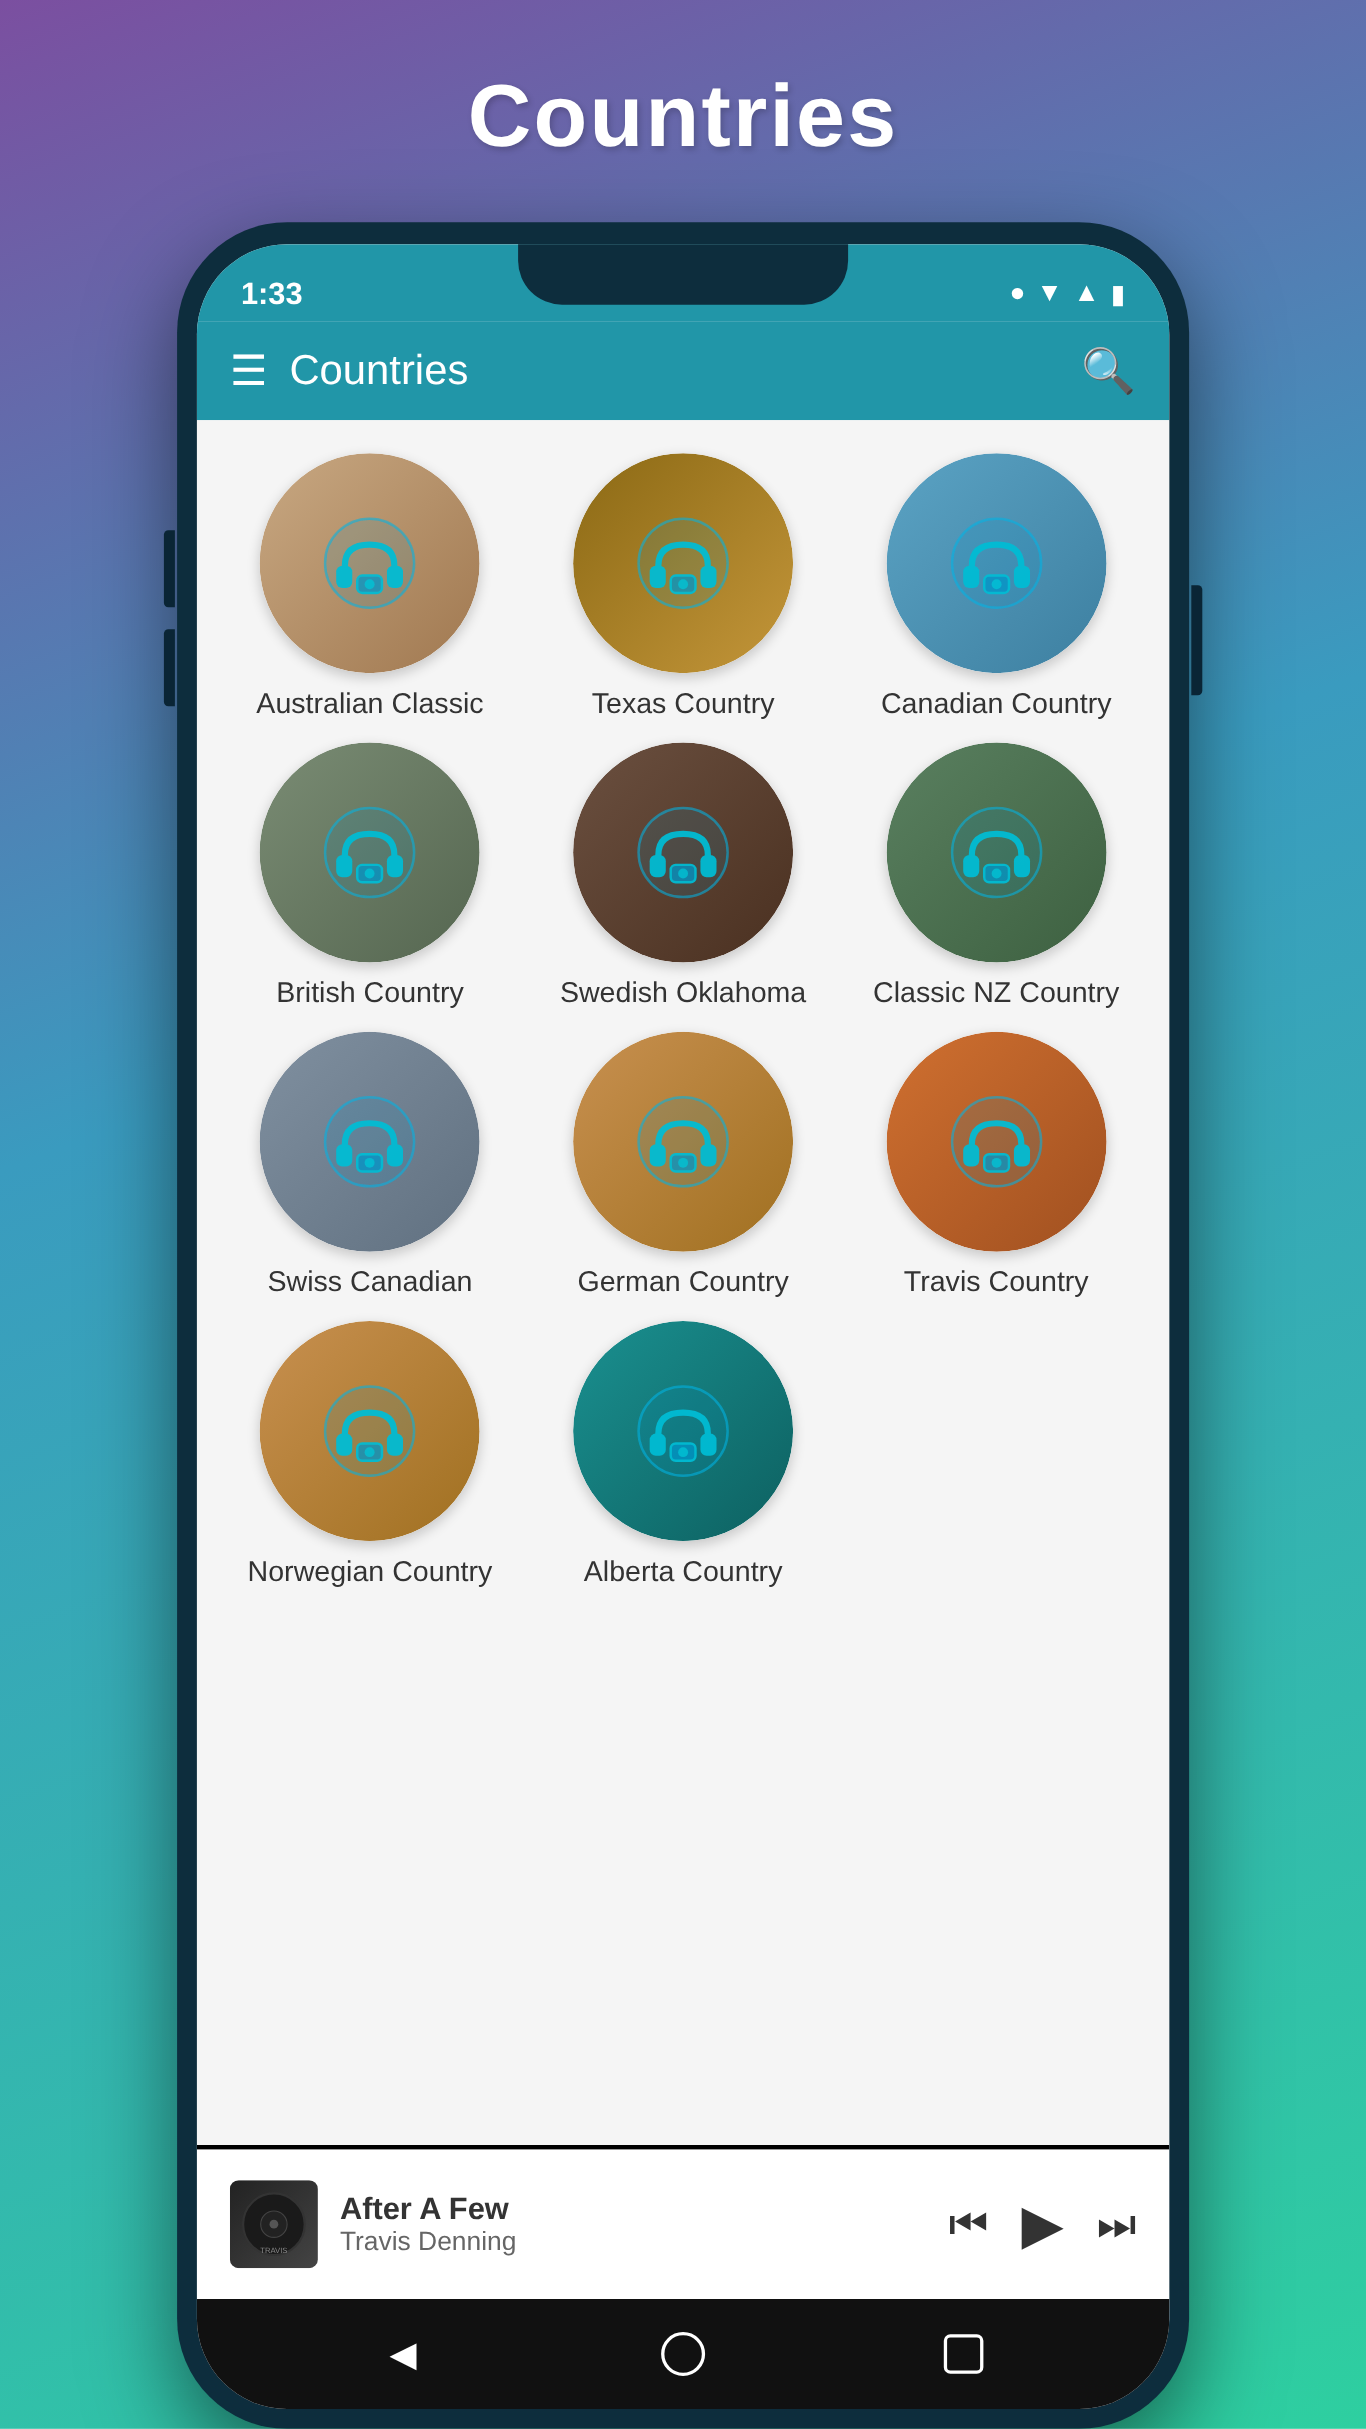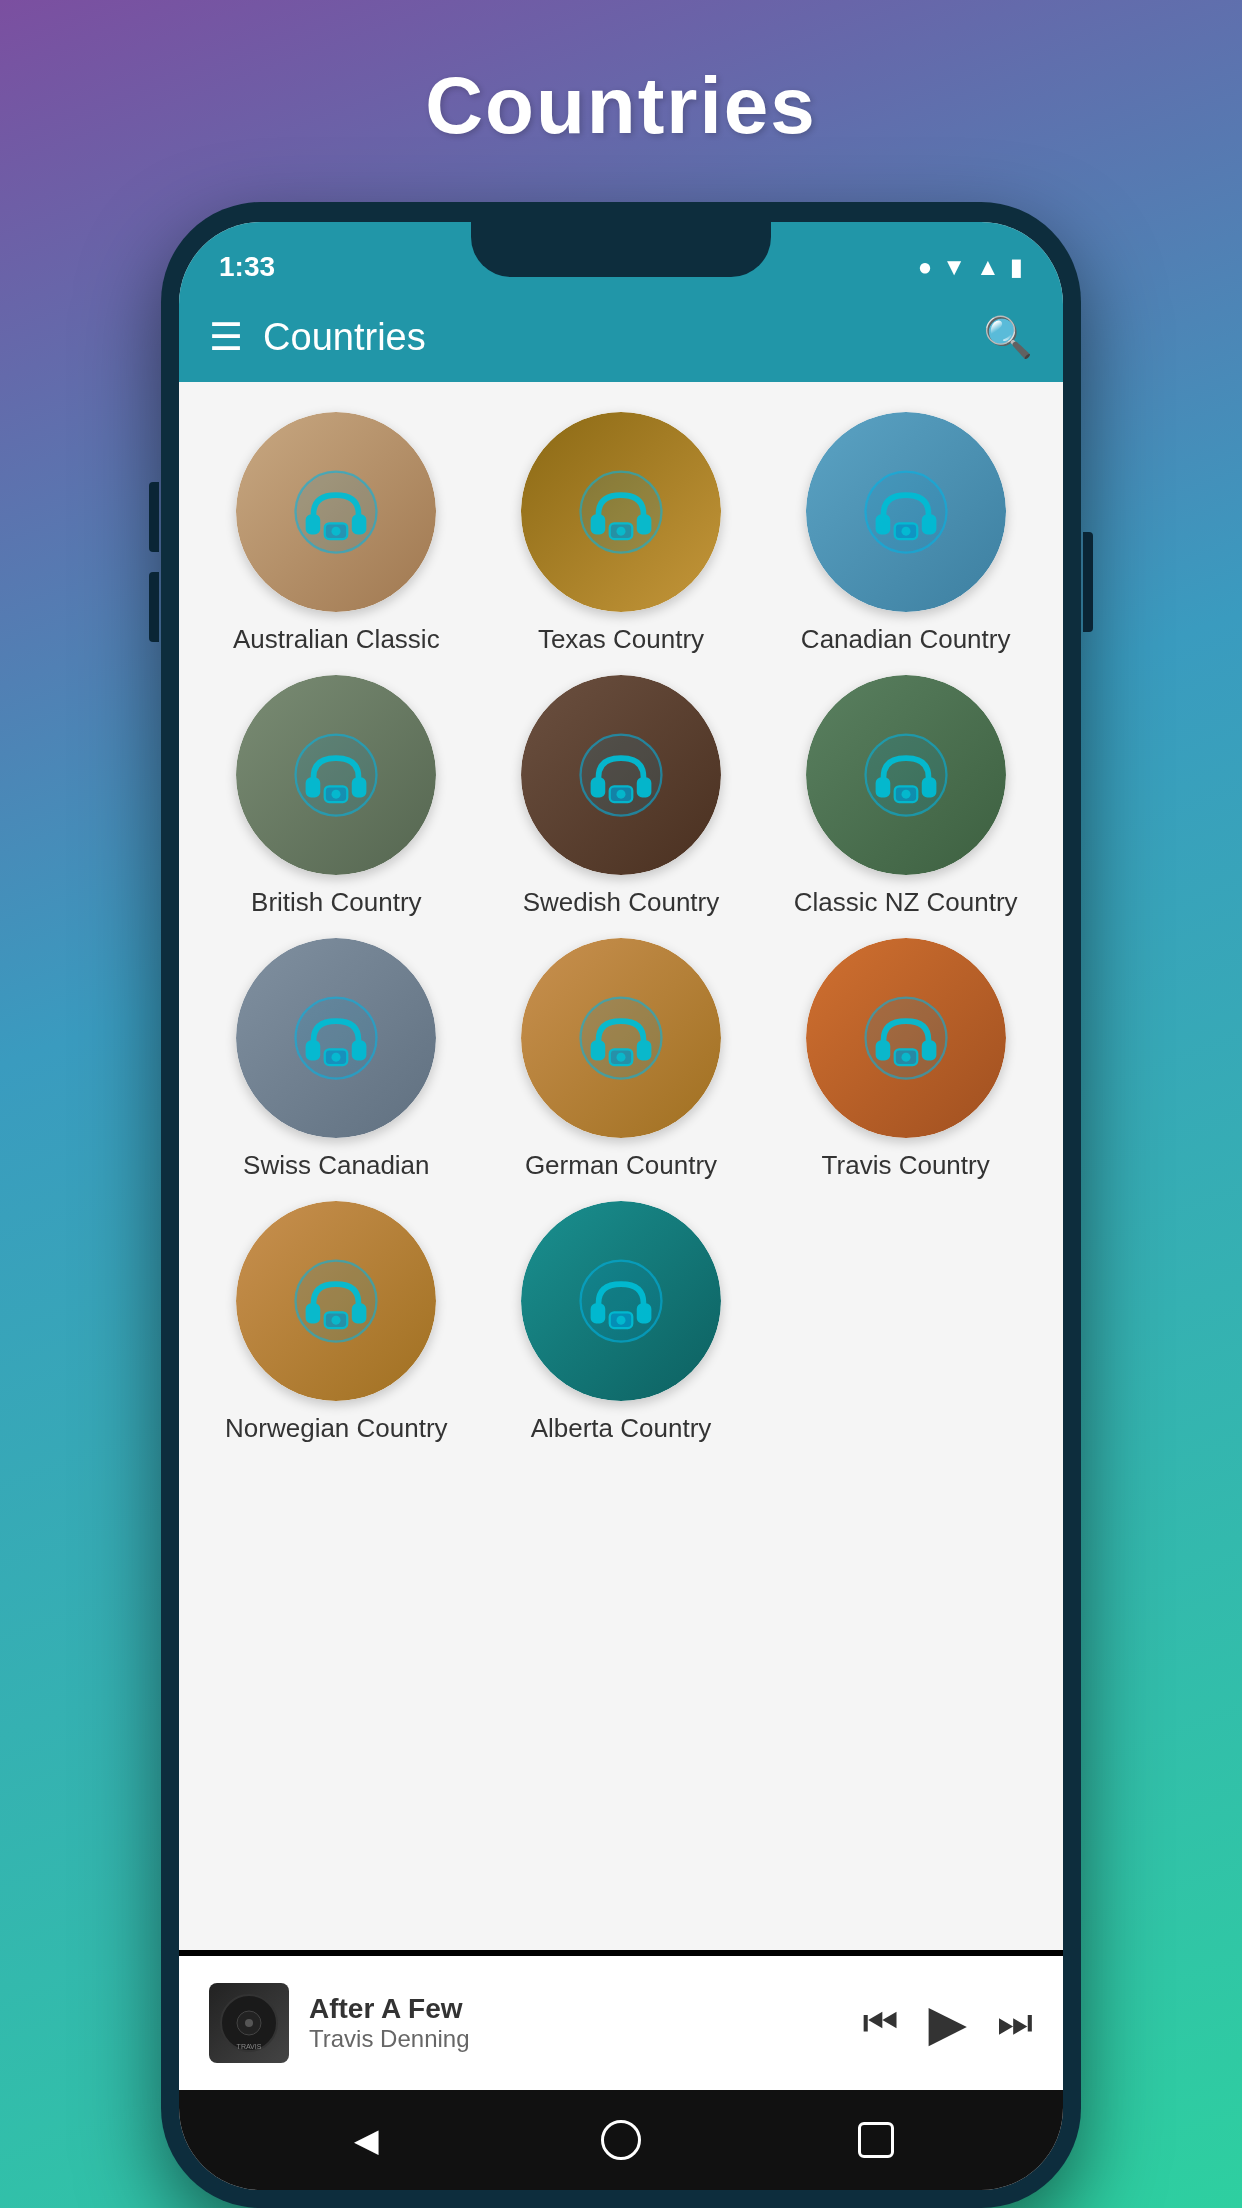--- a/index.html
+++ b/index.html
@@ -197,21 +197,21 @@
       font-weight: 400;
     }
 
     
     .now-playing {
       background: white;
       height: 140px;
       display: flex;
       align-items: center;
       padding: 0 30px;
-      border-top: 6px solid #000000;
+      border-top: 4px solid #000000;
       gap: 20px;
     }
     .now-playing-art {
       width: 80px;
       height: 80px;
       border-radius: 8px;
       background: #1a1a1a;
       display: flex;
       align-items: center;
       justify-content: center;
@@ -411,21 +411,21 @@
             <div class="country-circle-bg circle-dark-warm"></div>
             <svg class="headphone-svg" viewBox="0 0 80 80" xmlns="http://www.w3.org/2000/svg">
               <circle cx="40" cy="40" r="36" fill="rgba(0,150,200,0.15)" stroke="rgba(0,180,230,0.6)" stroke-width="2"></circle>
               <path d="M20 42 Q20 25 40 25 Q60 25 60 42" fill="none" stroke="#00bcd4" stroke-width="5" stroke-linecap="round"></path>
               <rect x="13" y="42" width="13" height="18" rx="5" fill="#00bcd4"></rect>
               <rect x="54" y="42" width="13" height="18" rx="5" fill="#00bcd4"></rect>
               <rect x="30" y="50" width="20" height="14" rx="4" fill="rgba(0,150,200,0.8)" stroke="#00bcd4" stroke-width="2"></rect>
               <circle cx="40" cy="57" r="4" fill="#00bcd4"></circle>
             </svg>
           </div>
-          <span class="country-label">Swedish Country</span>
+          <span class="country-label">Swedish Oklahoma</span>
         </div>
 
         <div class="country-item">
           <div class="country-circle">
             <div class="country-circle-bg circle-forest"></div>
             <svg class="headphone-svg" viewBox="0 0 80 80" xmlns="http://www.w3.org/2000/svg">
               <circle cx="40" cy="40" r="36" fill="rgba(0,150,200,0.15)" stroke="rgba(0,180,230,0.6)" stroke-width="2"></circle>
               <path d="M20 42 Q20 25 40 25 Q60 25 60 42" fill="none" stroke="#00bcd4" stroke-width="5" stroke-linecap="round"></path>
               <rect x="13" y="42" width="13" height="18" rx="5" fill="#00bcd4"></rect>
               <rect x="54" y="42" width="13" height="18" rx="5" fill="#00bcd4"></rect>

